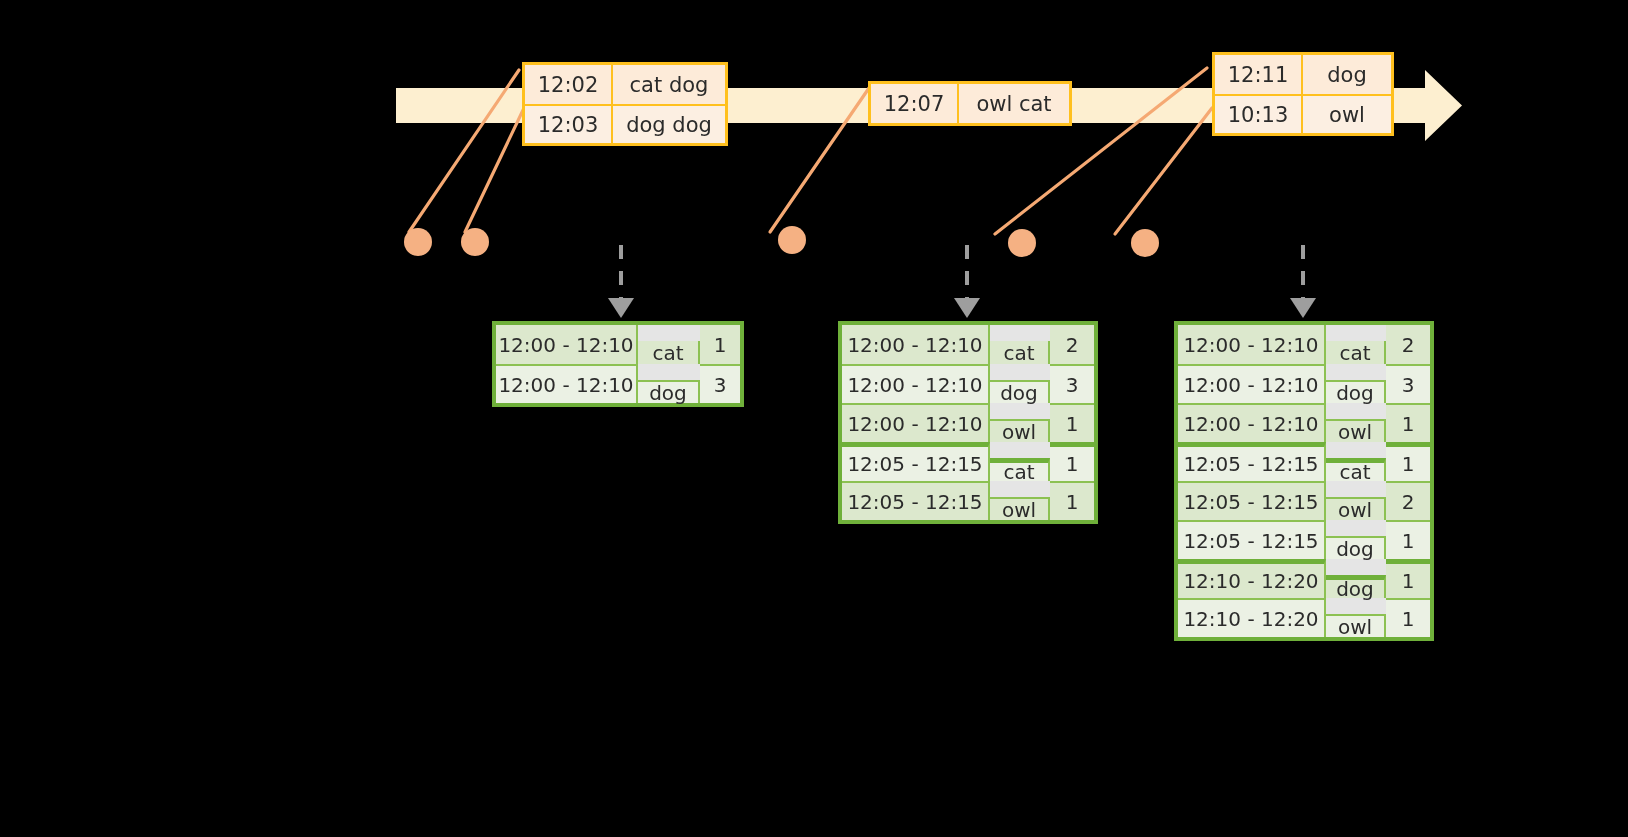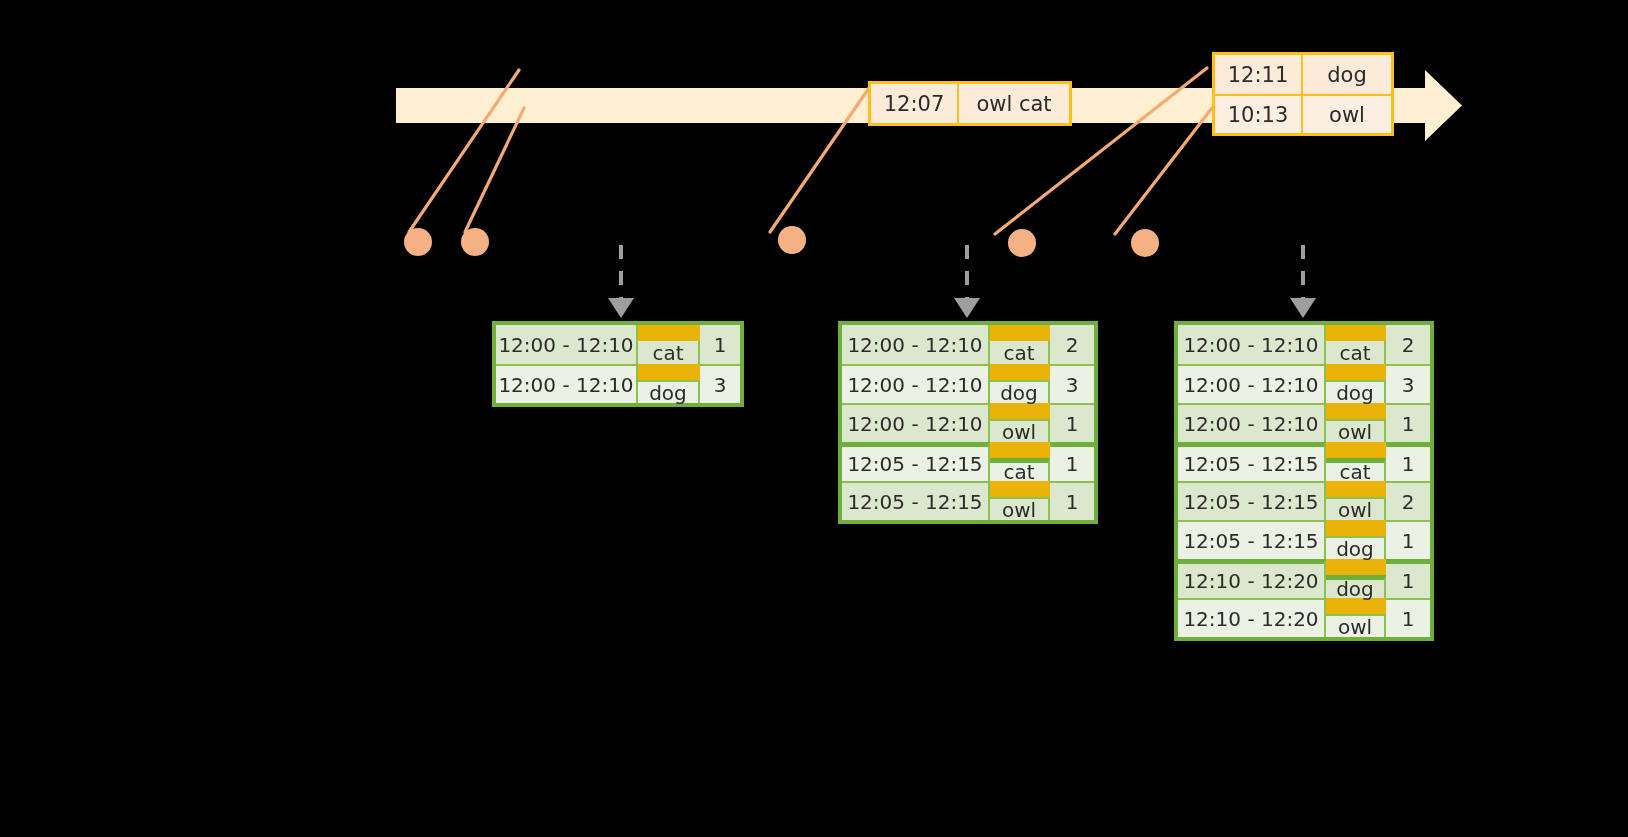--- a/index.html
+++ b/index.html
@@ -51,21 +51,21 @@
     width: 88px;
     border-right: 2px solid #FFC01E;
   }
   .event-box .cell.words { flex: 1; }
 
   
   .res-table {
     position: absolute;
     border: 4px solid #6FB03A;
     box-sizing: border-box;
-    background: #eab308;
+    background: #e5e5e5;
   }
   .res-row {
     display: flex;
     height: 39px;
   }
   .res-row .rcell {
     display: flex;
     align-items: center;
     justify-content: center;
     font-size: 20px;
@@ -125,20 +125,30 @@
         <line x1="967" y1="245" x2="967" y2="300" stroke-dasharray="14 12"></line>
         <path d="M 954 298 L 967 318 L 980 298 Z" fill="#9E9E9E" stroke="none"></path>
       </g>
       <g>
         <line x1="1303" y1="245" x2="1303" y2="300" stroke-dasharray="14 12"></line>
         <path d="M 1290 298 L 1303 318 L 1316 298 Z" fill="#9E9E9E" stroke="none"></path>
       </g>
     </g>
   </svg>
 
+  <div class="event-box" id="event-box-1" style="left:522px; top:62px; width:206px;">
+    <div class="event-row alt">
+      <div class="cell time">12:02</div>
+      <div class="cell words">cat dog</div>
+    </div>
+    <div class="event-row base">
+      <div class="cell time">12:03</div>
+      <div class="cell words">dog dog</div>
+    </div>
+  </div>
 
   <div class="event-box" id="event-box-2" style="left:868px; top:81px; width:204px;">
     <div class="event-row alt">
       <div class="cell time">12:07</div>
       <div class="cell words">owl cat</div>
     </div>
   </div>
 
   <div class="event-box" id="event-box-3" style="left:1212px; top:52px; width:182px;">
     <div class="event-row alt">

